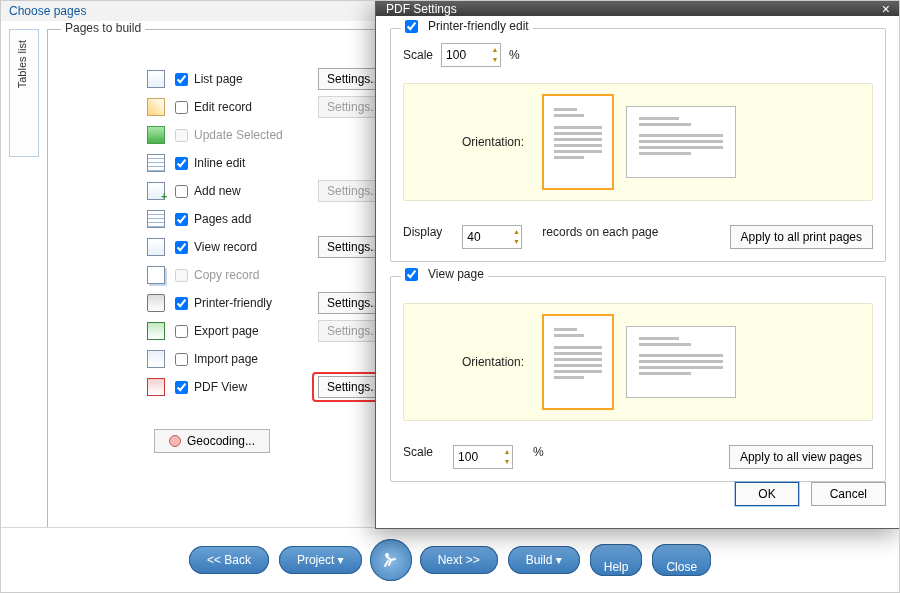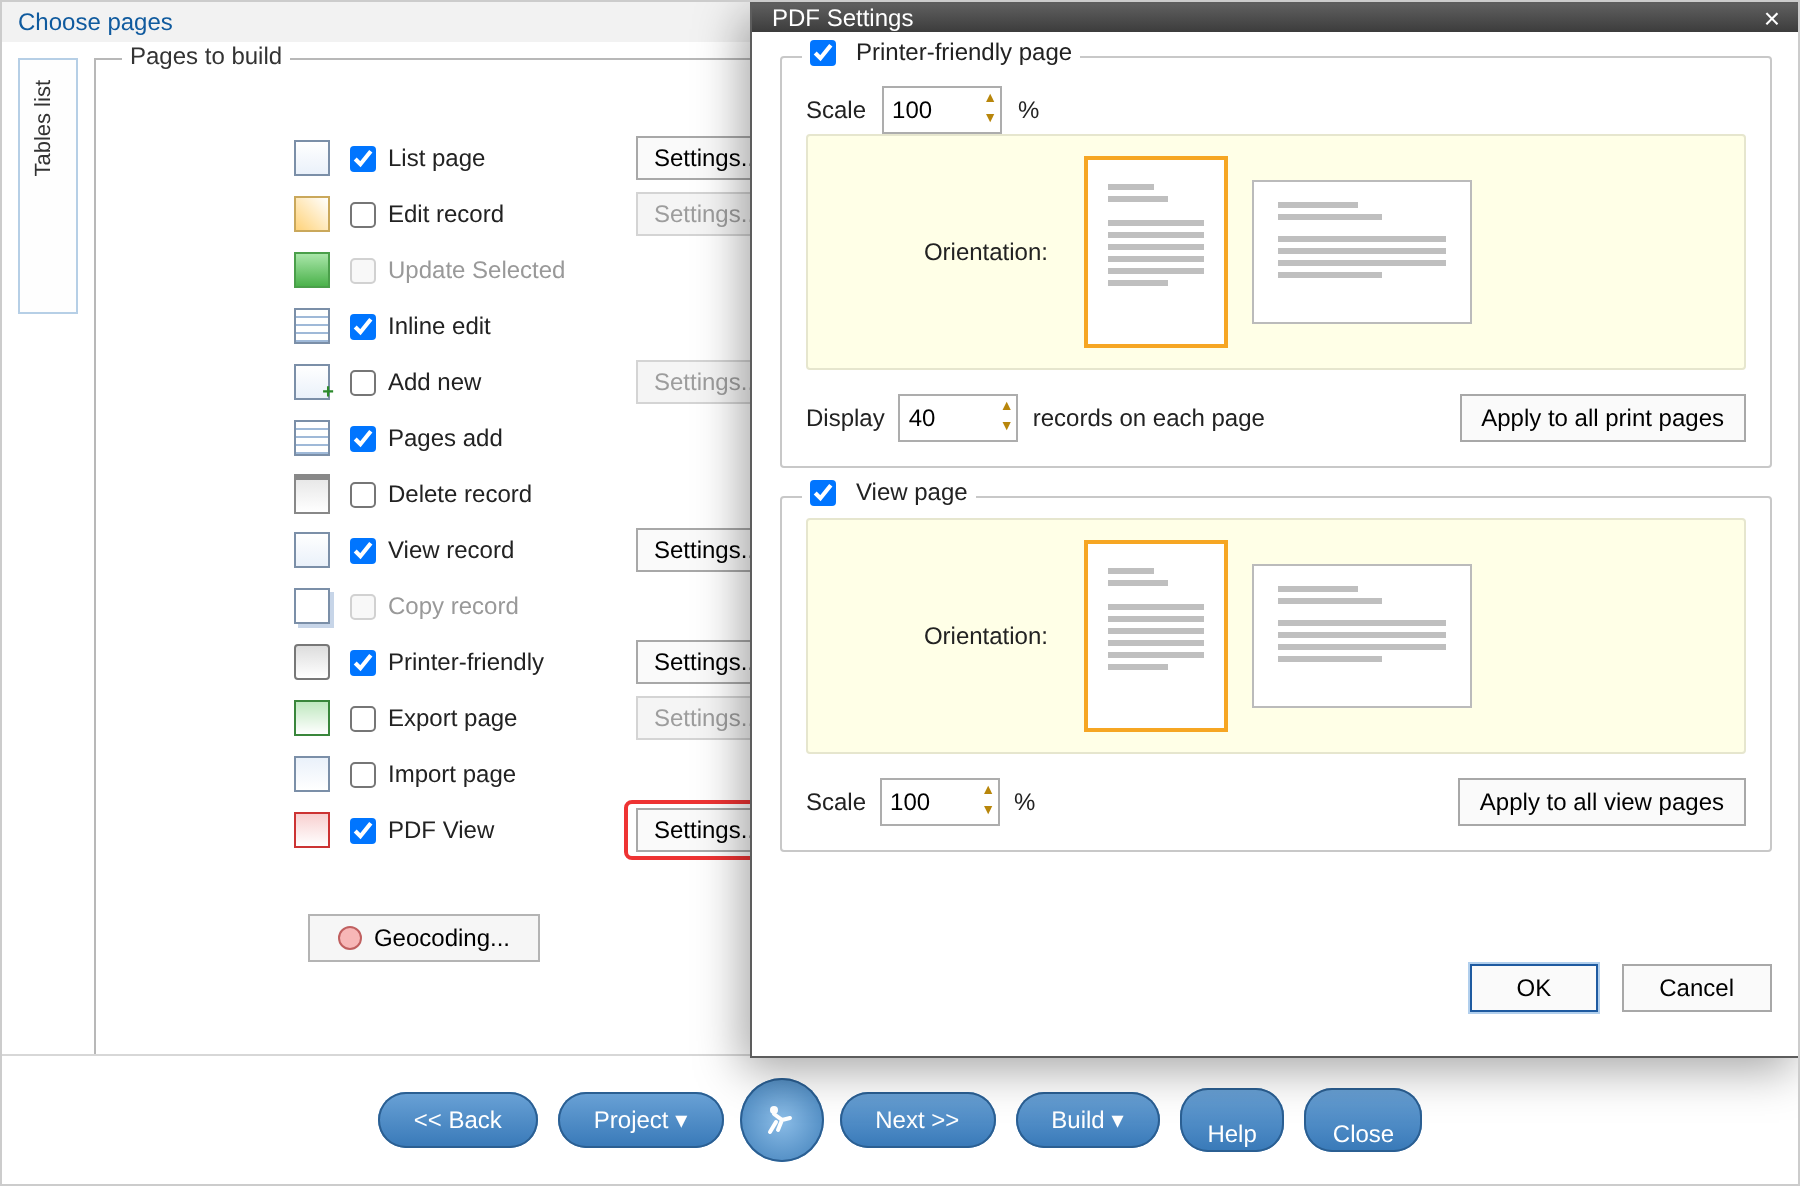--- a/index.html
+++ b/index.html
@@ -28,38 +28,38 @@
 .pill.small{padding:16px 14px}
 .runcircle{width:42px;height:42px;border-radius:50%;background:radial-gradient(#8cbde7,#3d7db8);display:flex;align-items:center;justify-content:center;color:#fff;box-shadow:inset 0 0 0 1px #2b5f92;margin:0 -2px}
 
 
 .modal{position:absolute;left:374px;top:0;width:526px;height:528px;background:#fff;box-shadow:-4px 6px 22px rgba(0,0,0,.35);border:1px solid #5d5d5d;box-sizing:border-box}
 .modal-title{height:14px;background:linear-gradient(#5f5f5f,#3c3c3c);color:#fff;display:flex;align-items:center;padding:0 10px;font-size:12px}
 .modal-title .x{margin-left:auto;cursor:pointer;font-family:Arial;font-size:14px}
 .modal-body{padding:12px 14px 6px;height:calc(100% - 26px);box-sizing:border-box;position:relative}
 .fs{border:1px solid #c8c8c8;border-radius:2px;margin-bottom:14px;position:relative;padding:10px 12px 12px}
 .fs-legend{position:absolute;left:10px;top:-10px;background:#fff;padding:0 4px;display:flex;align-items:center;gap:4px}
-.orient-box{background:#ffffe7;border:1px solid #e6e6ce;border-radius:2px;padding:10px;margin-top:0;display:flex;align-items:center}
+.orient-box{background:#ffffe7;border:1px solid #e6e6ce;border-radius:2px;padding:10px;margin-top:16px;display:flex;align-items:center}
 .orient-label{flex:0 0 110px;text-align:right;padding-right:18px;color:#222}
 .thumb{background:#fff;border:1px solid #bbb;box-sizing:border-box;margin-right:12px;display:inline-block;position:relative;cursor:pointer}
 .thumb.sel{border:2px solid #f6a623}
 .thumb .lines{position:absolute}
 .thumb.port{width:72px;height:96px}
 .thumb.land{width:110px;height:72px}
 .thumb.port .lines{left:10px;right:10px;top:12px}
 .thumb.land .lines{left:12px;right:12px;top:10px}
 .ln{height:3px;background:#bfbfbf;margin-bottom:3px}
 .ln.sh{width:48%}
 .ln.sh2{width:62%}
 .scale-row{display:flex;align-items:center;gap:8px;margin-top:4px}
 .num{width:58px;height:22px;border:1px solid #adadad;display:flex;align-items:center}
 .num input{border:none;width:40px;height:18px;padding:0 4px;font-size:12px;outline:none}
 .spin{width:14px;display:flex;flex-direction:column}
 .spin div{height:10px;font-size:7px;line-height:9px;text-align:center;color:#b8860b;cursor:pointer}
-.row-mid{display:flex;align-items:center;gap:7px;margin-top:12px}
+.row-mid{display:flex;align-items:flex-start;gap:20px;margin-top:24px}
 .btn-gray{height:24px;border:1px solid #a8a8a8;background:#fafafa;padding:0 10px;font-size:12px;cursor:pointer}
 .btn-gray.primary{border:1px solid #1e5aa0;box-shadow:0 0 0 1px rgba(61,136,209,.4);padding:0 22px}
 .modal-footer{position:absolute;right:14px;bottom:10px;display:flex;gap:12px}
 
 
 .ico{width:16px;height:16px;display:inline-block}
 .ico.doc{border:1px solid #7b8fa8;background:linear-gradient(#fff,#eaf1fa)}
 .ico.edit{border:1px solid #caa85b;background:linear-gradient(45deg,#ffd37a,#fff)}
 .ico.green{border:1px solid #4a9f4a;background:linear-gradient(#a9e6a9,#4bb24b)}
 .ico.tbl{border:1px solid #7b8fa8;background:repeating-linear-gradient(#fff,#fff 3px,#9fb9d8 3px,#9fb9d8 4px)}
@@ -129,27 +129,20 @@
           </div>
           <div class="row">
             <span class="icon">
               <span class="ico tbl"></span>
             </span>
             <input type="checkbox" class="chk" checked="" style="">
             <span class="row-label">Pages add</span>
           </div>
           <div class="row">
             <span class="icon">
-              <span class="ico trash"></span>
-            </span>
-            <input type="checkbox" class="chk" style="">
-            <span class="row-label">Delete record</span>
-          </div>
-          <div class="row">
-            <span class="icon">
               <span class="ico view"></span>
             </span>
             <input type="checkbox" class="chk" checked="" style="">
             <span class="row-label">View record</span>
             <button class="btn-settings">Settings...</button>
           </div>
           <div class="row">
             <span class="icon">
               <span class="ico copy"></span>
             </span>
@@ -215,21 +208,21 @@
   <div class="modal">
     <div class="modal-title">
       <span>PDF Settings</span>
       <span class="x">×</span>
     </div>
     <div class="modal-body">
 
       <div class="fs">
         <div class="fs-legend">
           <input type="checkbox" class="chk" checked="" style="">
-          <span>Printer-friendly page</span>
+          <span>Printer-friendly edit</span>
         </div>
         <div class="scale-row">
           <span>Scale</span>
           <div class="num">
             <input value="100" style="">
             <div class="spin">
                 <div>▲</div>
                 <div>▼</div>
               </div>
           </div>

